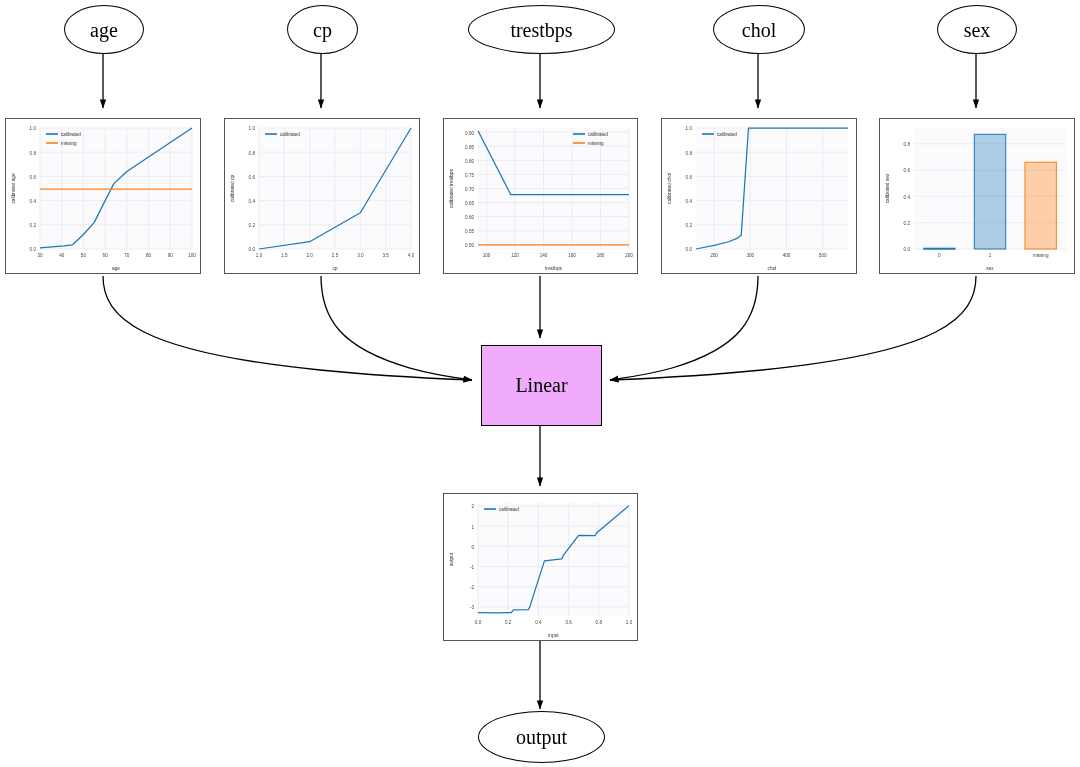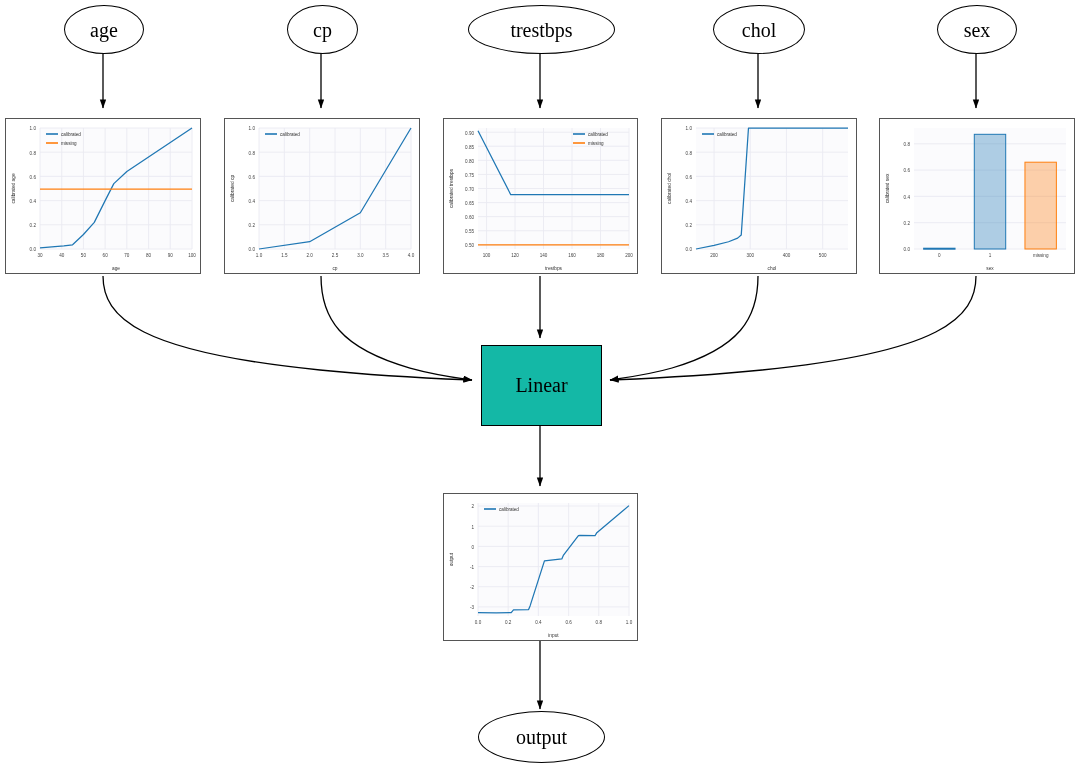--- a/index.html
+++ b/index.html
@@ -13,21 +13,21 @@
     position:absolute;
     display:flex;align-items:center;justify-content:center;
     border:1.1px solid #000;border-radius:50%;
     background:#fff;
     font-family:"Liberation Serif", serif;
     font-size:20px;color:#000;line-height:1;
   }
   .node-box{
     position:absolute;
     display:flex;align-items:center;justify-content:center;
-    border:1.1px solid #000;background:#14b8a6;
+    border:1.1px solid #000;background:#f0abfc;
     font-family:"Liberation Serif", serif;
     font-size:20px;color:#000;
   }
 
   
   .panel{
     position:absolute;background:#ffffff;
     border:1.3px solid #555;
     box-sizing:border-box;
   }

